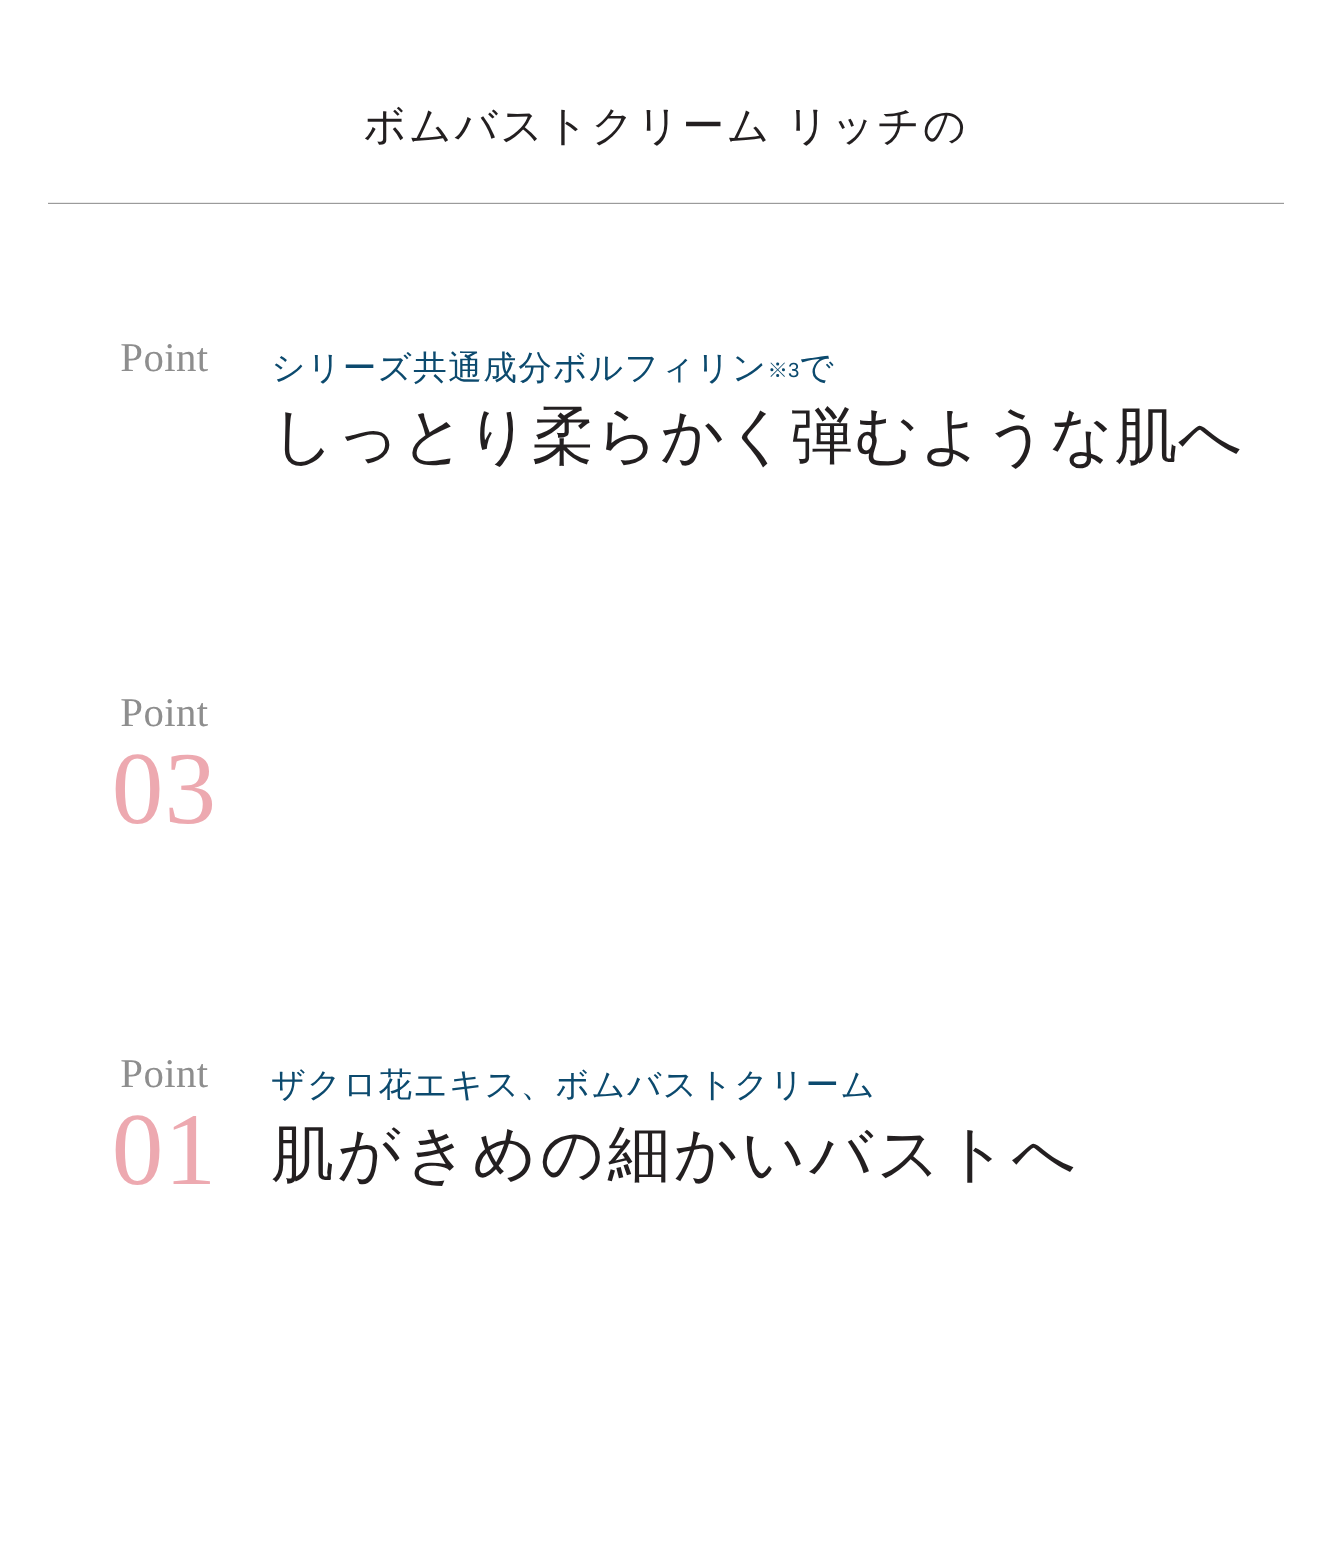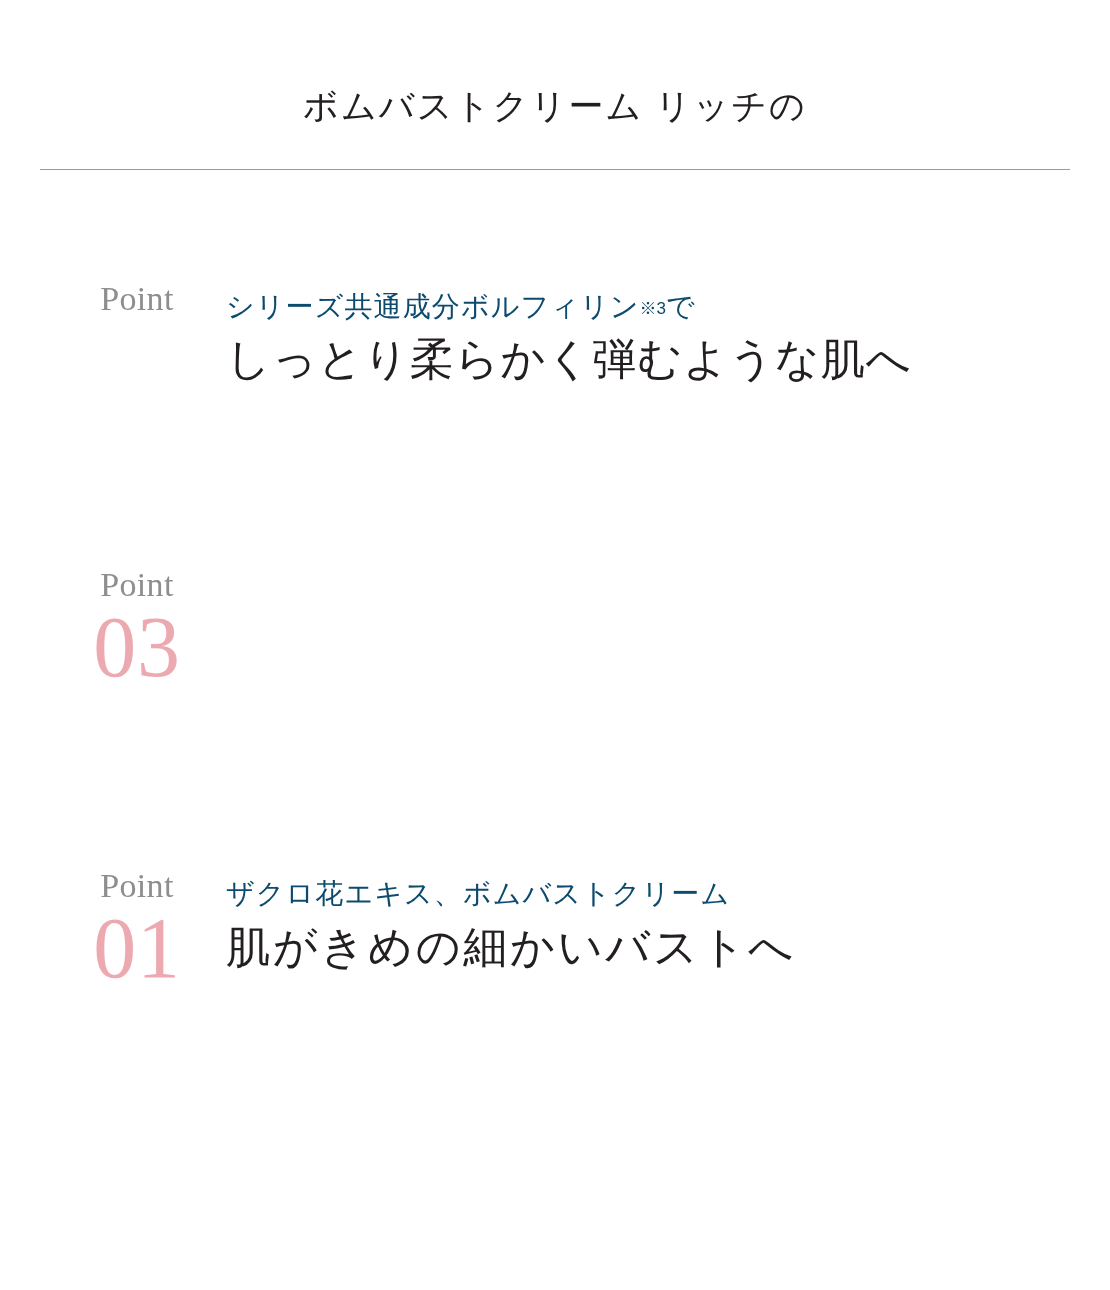--- a/index.html
+++ b/index.html
@@ -97,21 +97,21 @@
     color: #0c4a6e;
     margin: 0;
     white-space: nowrap;
   }
   .point-sub .note {
     font-size: 17px;
     vertical-align: 2px;
     letter-spacing: 0;
   }
   .point-main {
-    font-size: 44px;
+    font-size: 52px;
     font-weight: 400;
     line-height: 1.28;
     letter-spacing: 0.02em;
     color: #231f20;
     margin: 6px 0 0 0;
     white-space: nowrap;
   }
   .point-main.wide {
     letter-spacing: 0.06em;
   }

